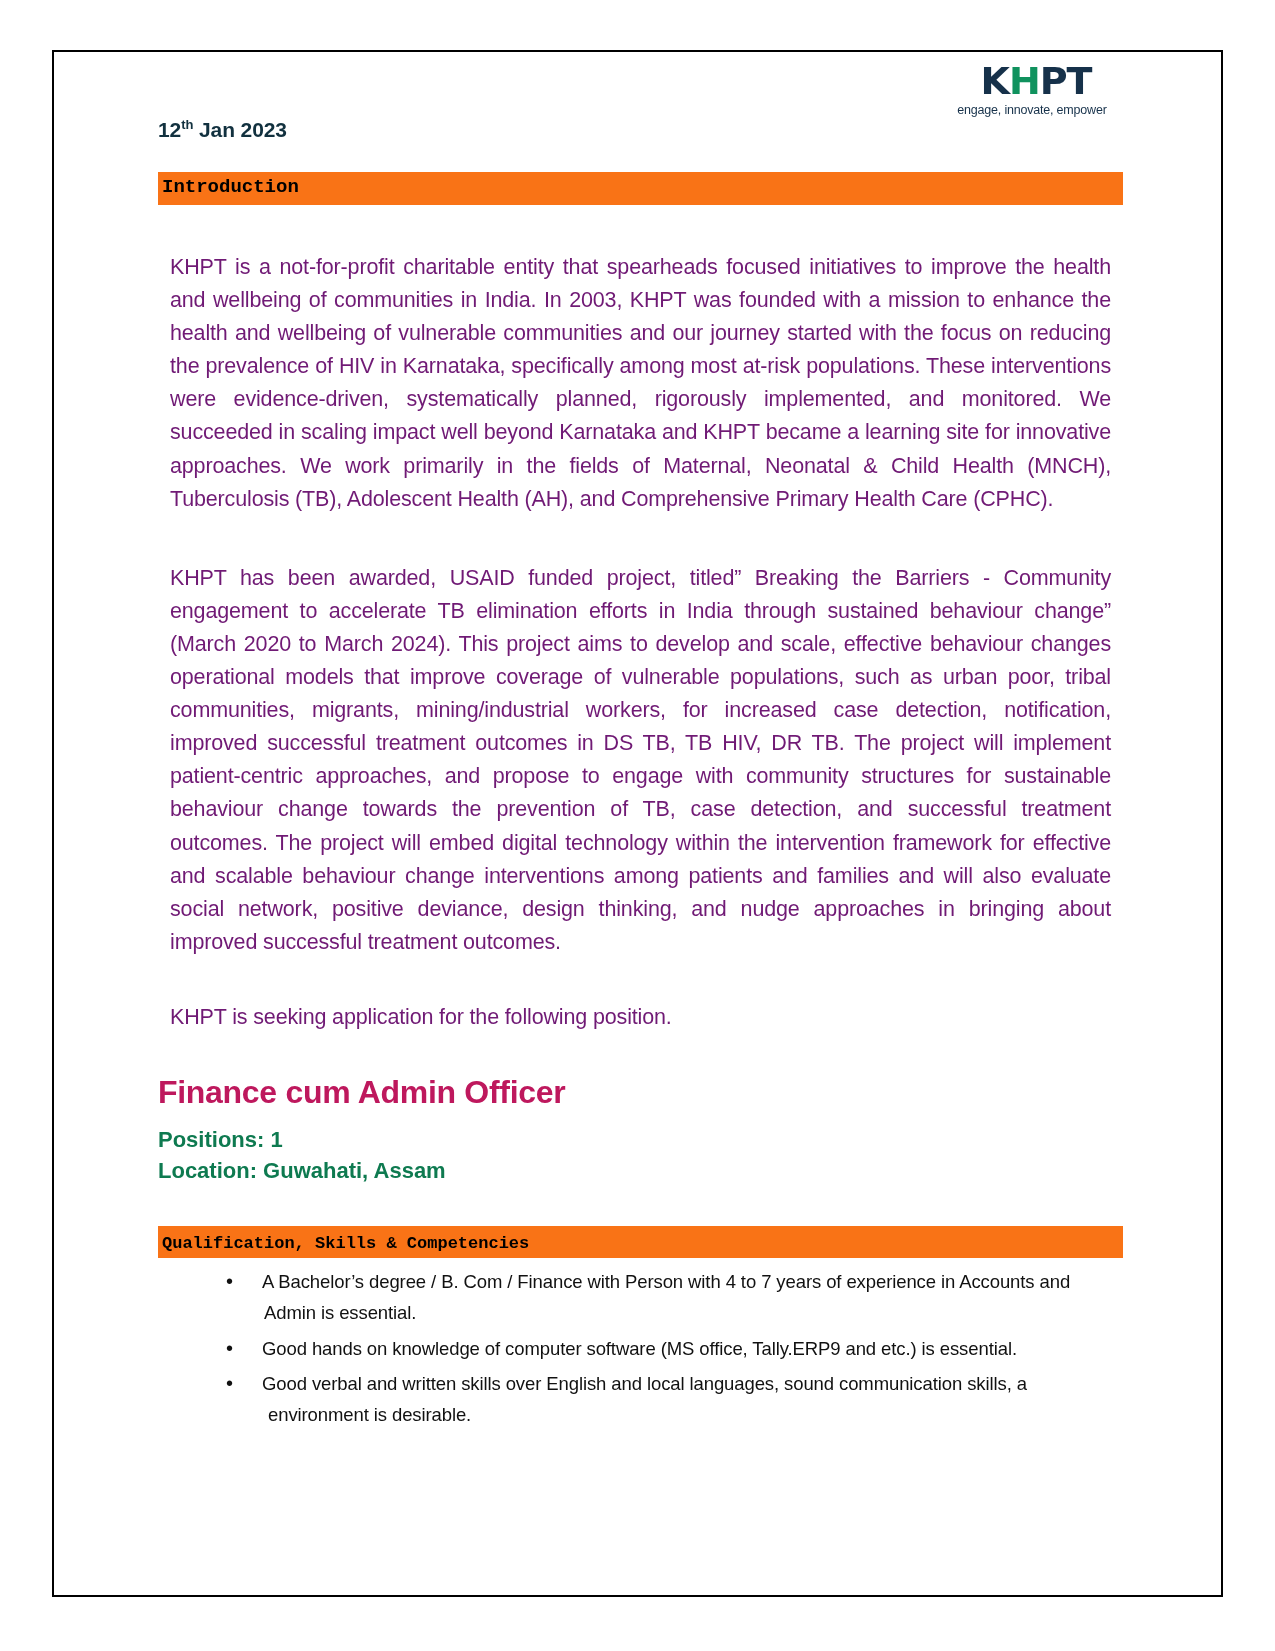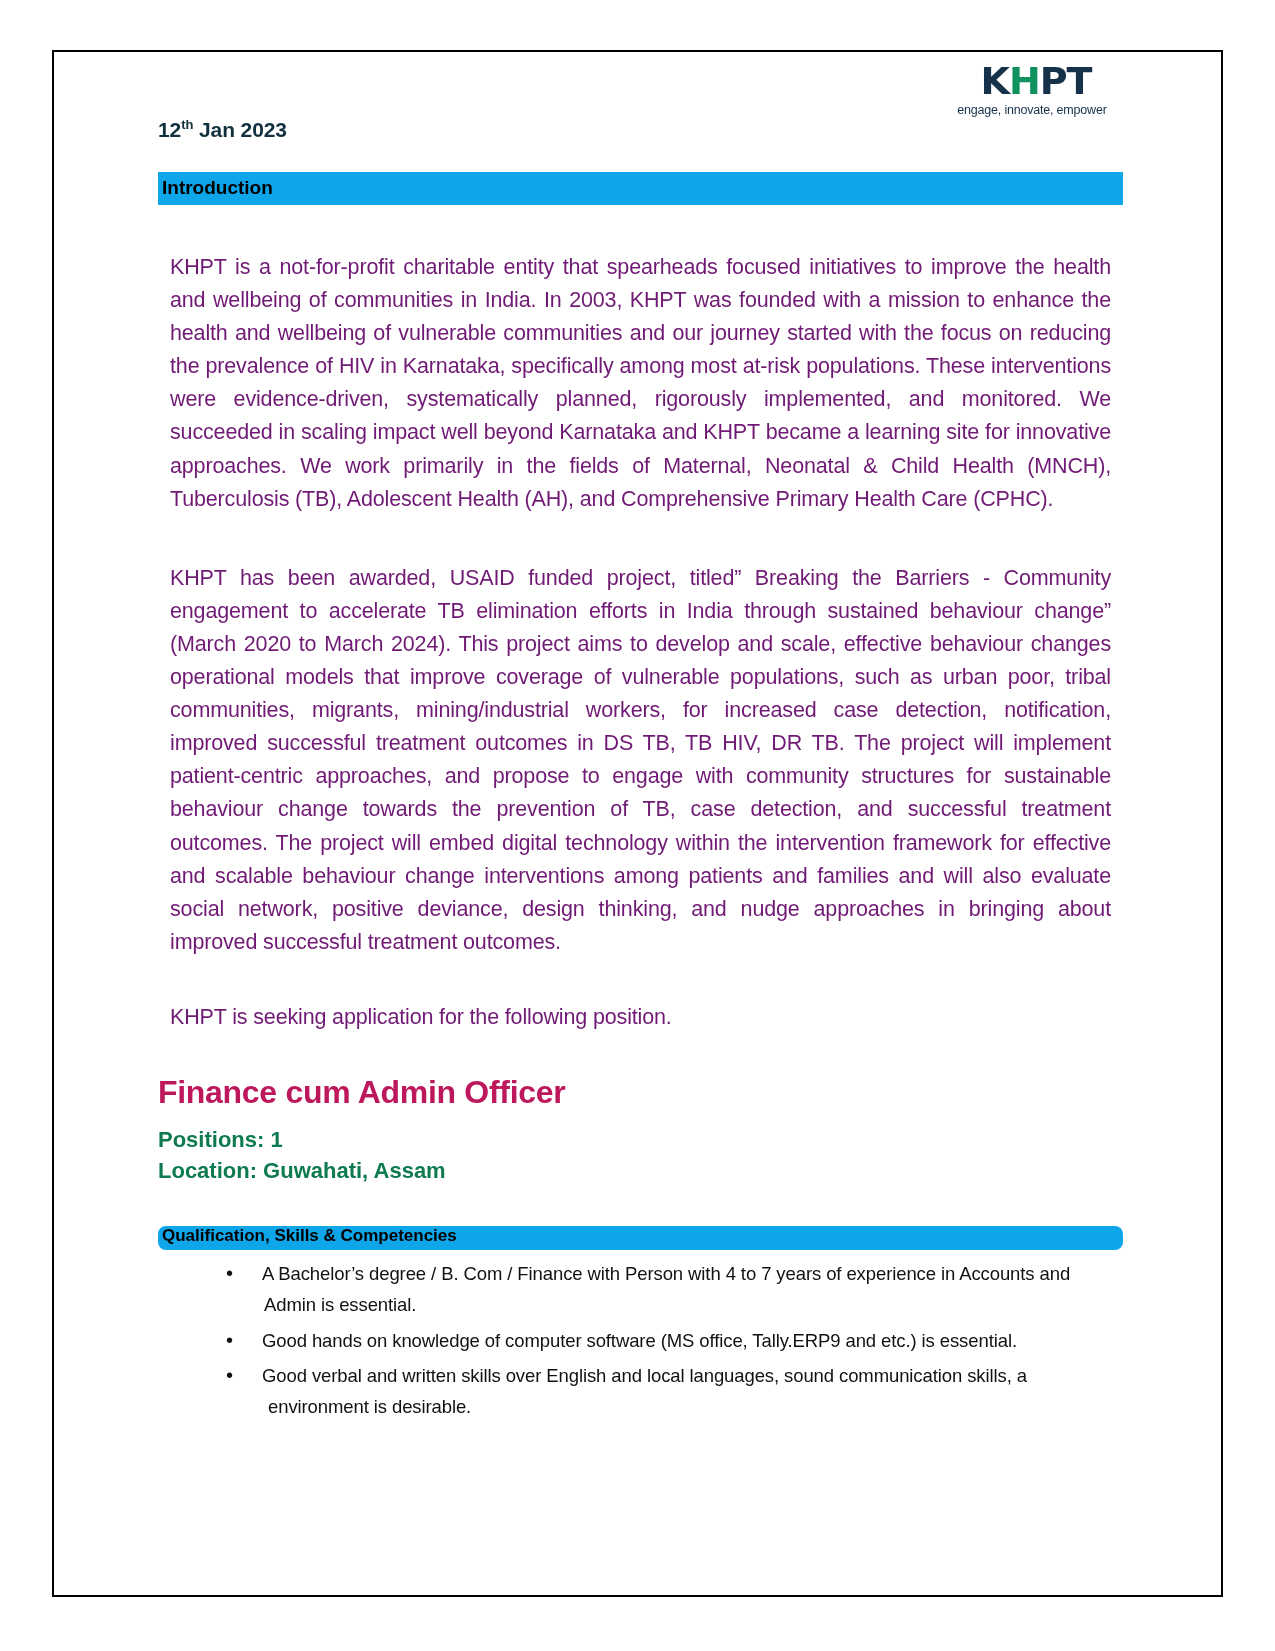--- a/index.html
+++ b/index.html
@@ -76,31 +76,31 @@
   .logo-tag {
     margin-top: 3px;
     font-size: 12.5px;
     font-weight: normal;
     color: #16314a;
     letter-spacing: -0.2px;
   }
 
   
   .section-bar {
-    background: #0ea5e9;
+    background: #f97316;
     padding: 5px 4px 6px 4px;
     font-size: 19px;
     font-weight: bold;
     color: #000000;
     line-height: 1.15;
+    font-family: Liberation Mono, monospace;
   }
   .section-bar.small {
     font-size: 17px;
-    padding: 0 4px 5px 4px;
-    border-radius: 8px;
+    padding: 8px 4px 5px 4px;
   }
 
   
   .body-para {
     font-size: 21.5px;
     font-weight: normal;
     color: #701a75;
     text-align: justify;
     line-height: 1.54;
     letter-spacing: -0.15px;

